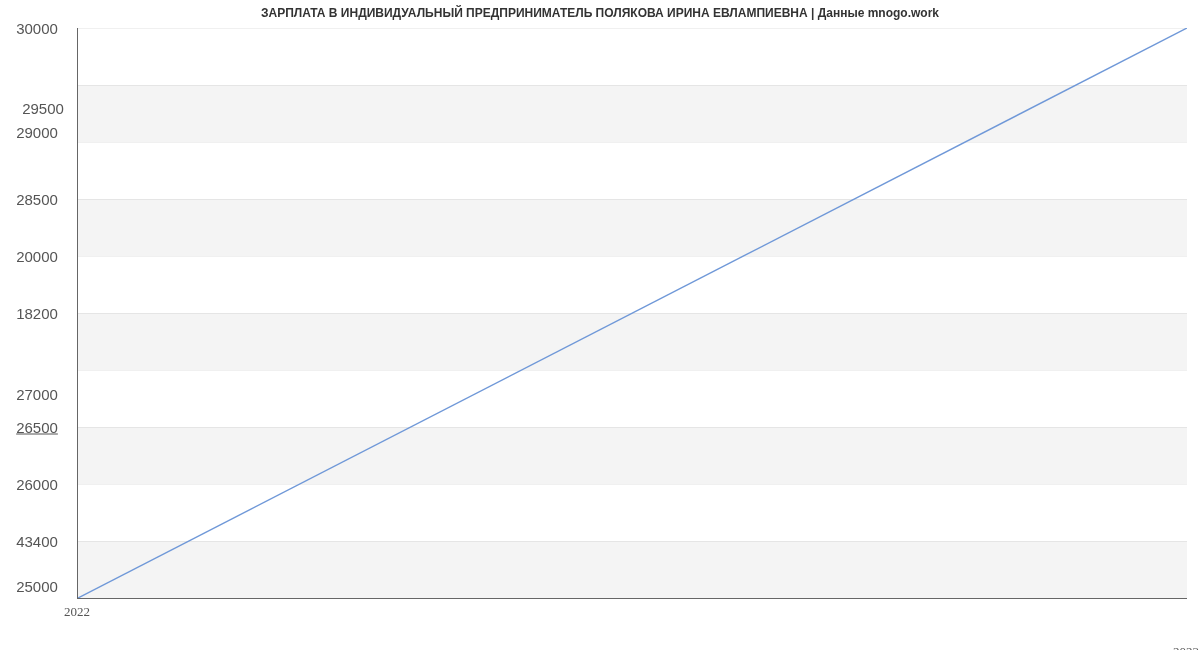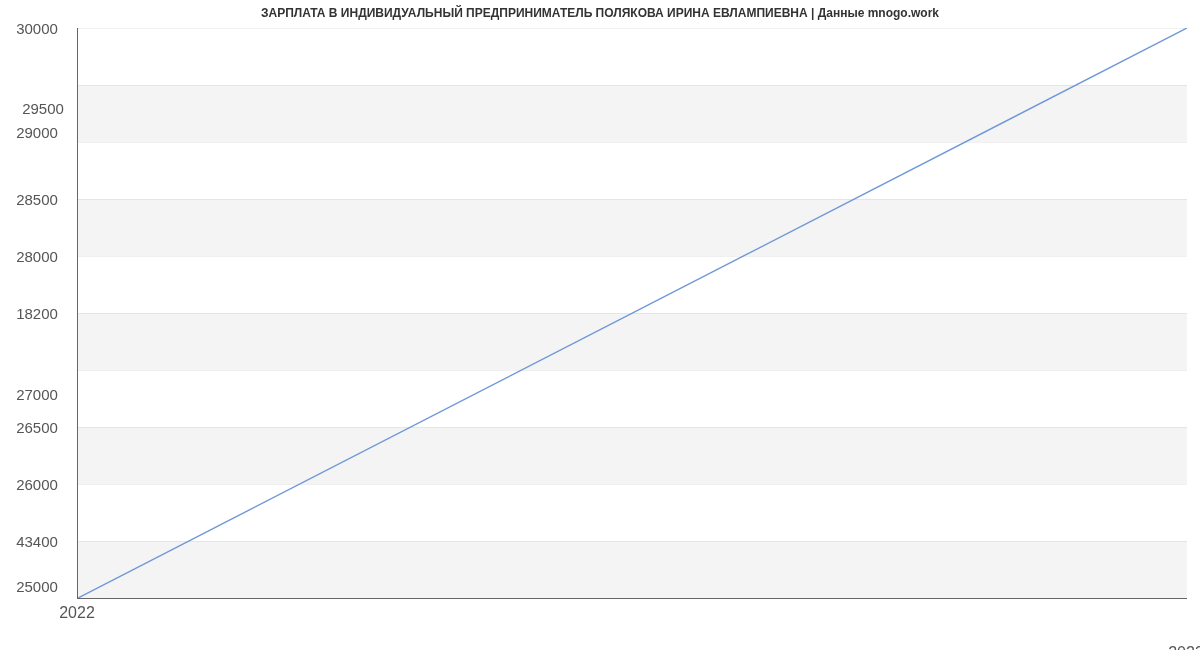--- a/index.html
+++ b/index.html
@@ -62,23 +62,24 @@
   .y-label {
     position: absolute;
     width: 70px;
     text-align: center;
     font-size: 15px;
     color: #555;
     transform: translateY(-50%);
   }
   .x-label {
     position: absolute;
-    font-size: 16px;
+    font-size: 13px;
     color: #555;
     transform: translateX(-50%);
+    font-family: Liberation Serif, serif;
   }
 </style>
 </head>
 <body>
 
 <div class="chart-wrap">
   <div class="title">ЗАРПЛАТА В ИНДИВИДУАЛЬНЫЙ ПРЕДПРИНИМАТЕЛЬ ПОЛЯКОВА ИРИНА ЕВЛАМПИЕВНА | Данные mnogo.work</div>
 
   <div class="plot">
 
@@ -97,23 +98,23 @@
       <div class="band" style="top: 0px; height: 57px;"></div>
       <div class="gridline" style="top: 57px;"></div>
       <div class="gridline" style="top: 0px;"></div>
       <svg class="series-line" preserveAspectRatio="none" viewBox="0 0 1109 570">
         <path d="M0 570 L1109 0" fill="none" stroke="#6f98d8" stroke-width="1.4"></path>
       </svg>
     </div>
 <div class="y-label" style="left: 2px; top: 586px;">25000</div>
     <div class="y-label" style="left: 2px; top: 541px;">43400</div>
     <div class="y-label" style="left: 2px; top: 484px;">26000</div>
-    <div class="y-label" style="left: 2px; top: 427px;">26500</div>
+    <div class="y-label" style="left: 2px; top: 427px; text-decoration: underline;">26500</div>
     <div class="y-label" style="left: 2px; top: 370px; margin-top: 24px;">27000</div>
     <div class="y-label" style="left: 2px; top: 313px;">18200</div>
-    <div class="y-label" style="left: 2px; top: 256px;">28000</div>
+    <div class="y-label" style="left: 2px; top: 256px;">20000</div>
     <div class="y-label" style="left: 2px; top: 199px;">28500</div>
     <div class="y-label" style="left: 2px; top: 132px;">29000</div>
     <div class="y-label" style="left: 8px; top: 85px; margin-top: 23px;">29500</div>
     <div class="y-label" style="left: 2px; top: 28px;">30000</div>
     <div class="x-label" style="left: 77px; top: 604px;">2022</div>
     <div class="x-label" style="left: 1186px; top: 604px; margin-top: 40px;">2023</div>
   </div>
 
 </body></html>

